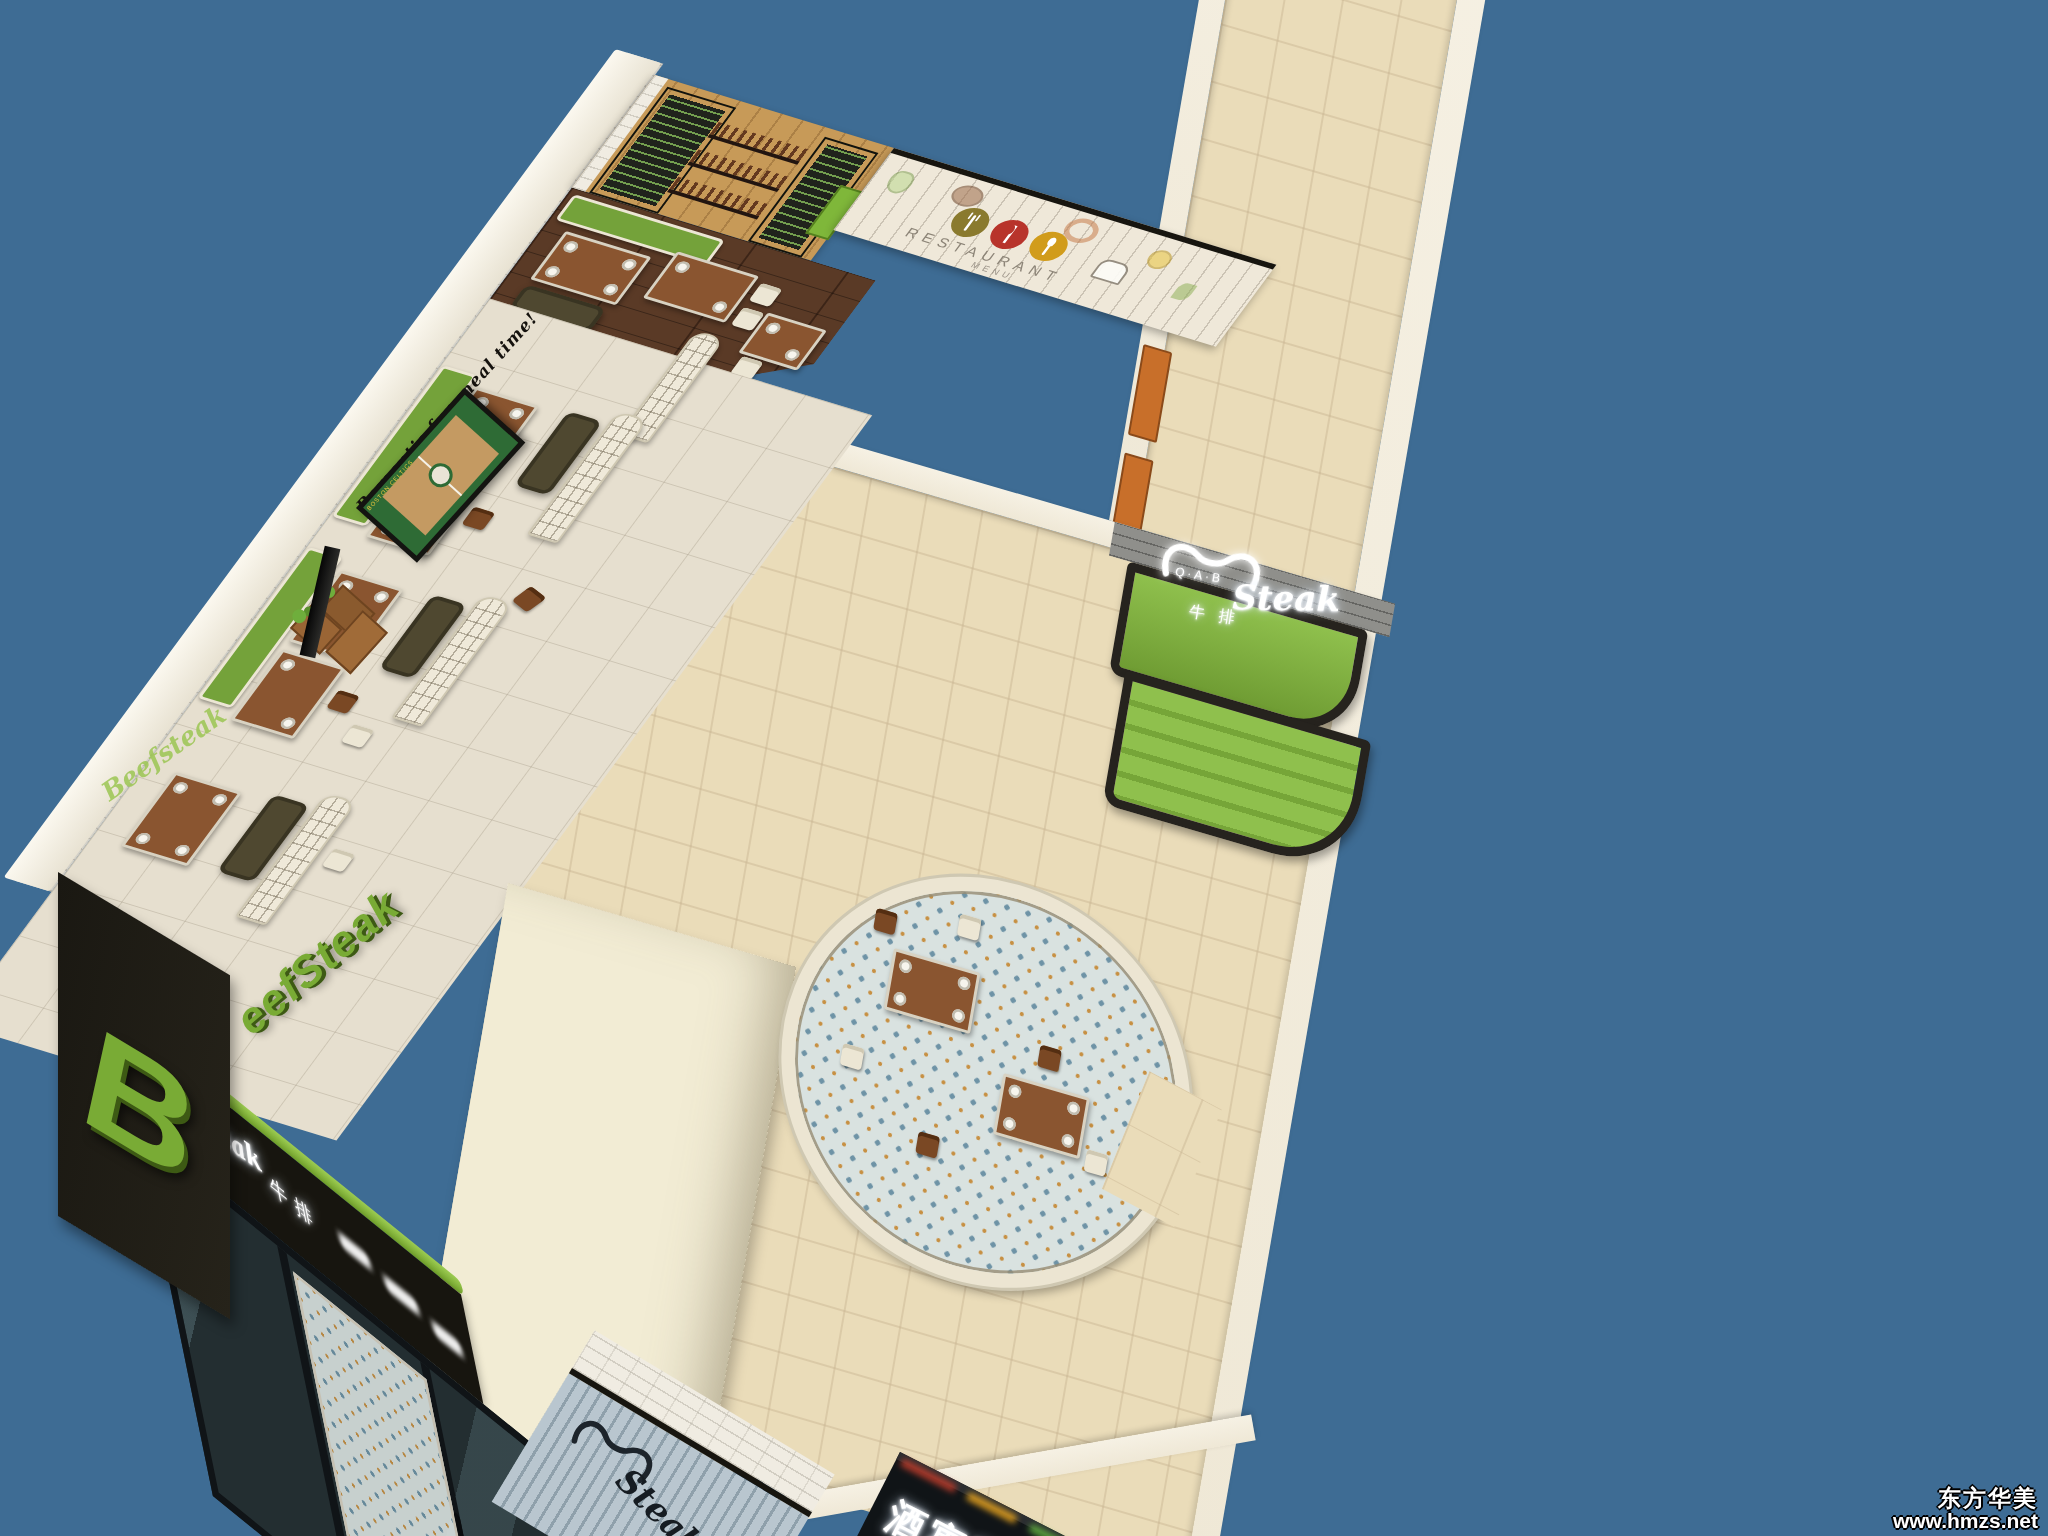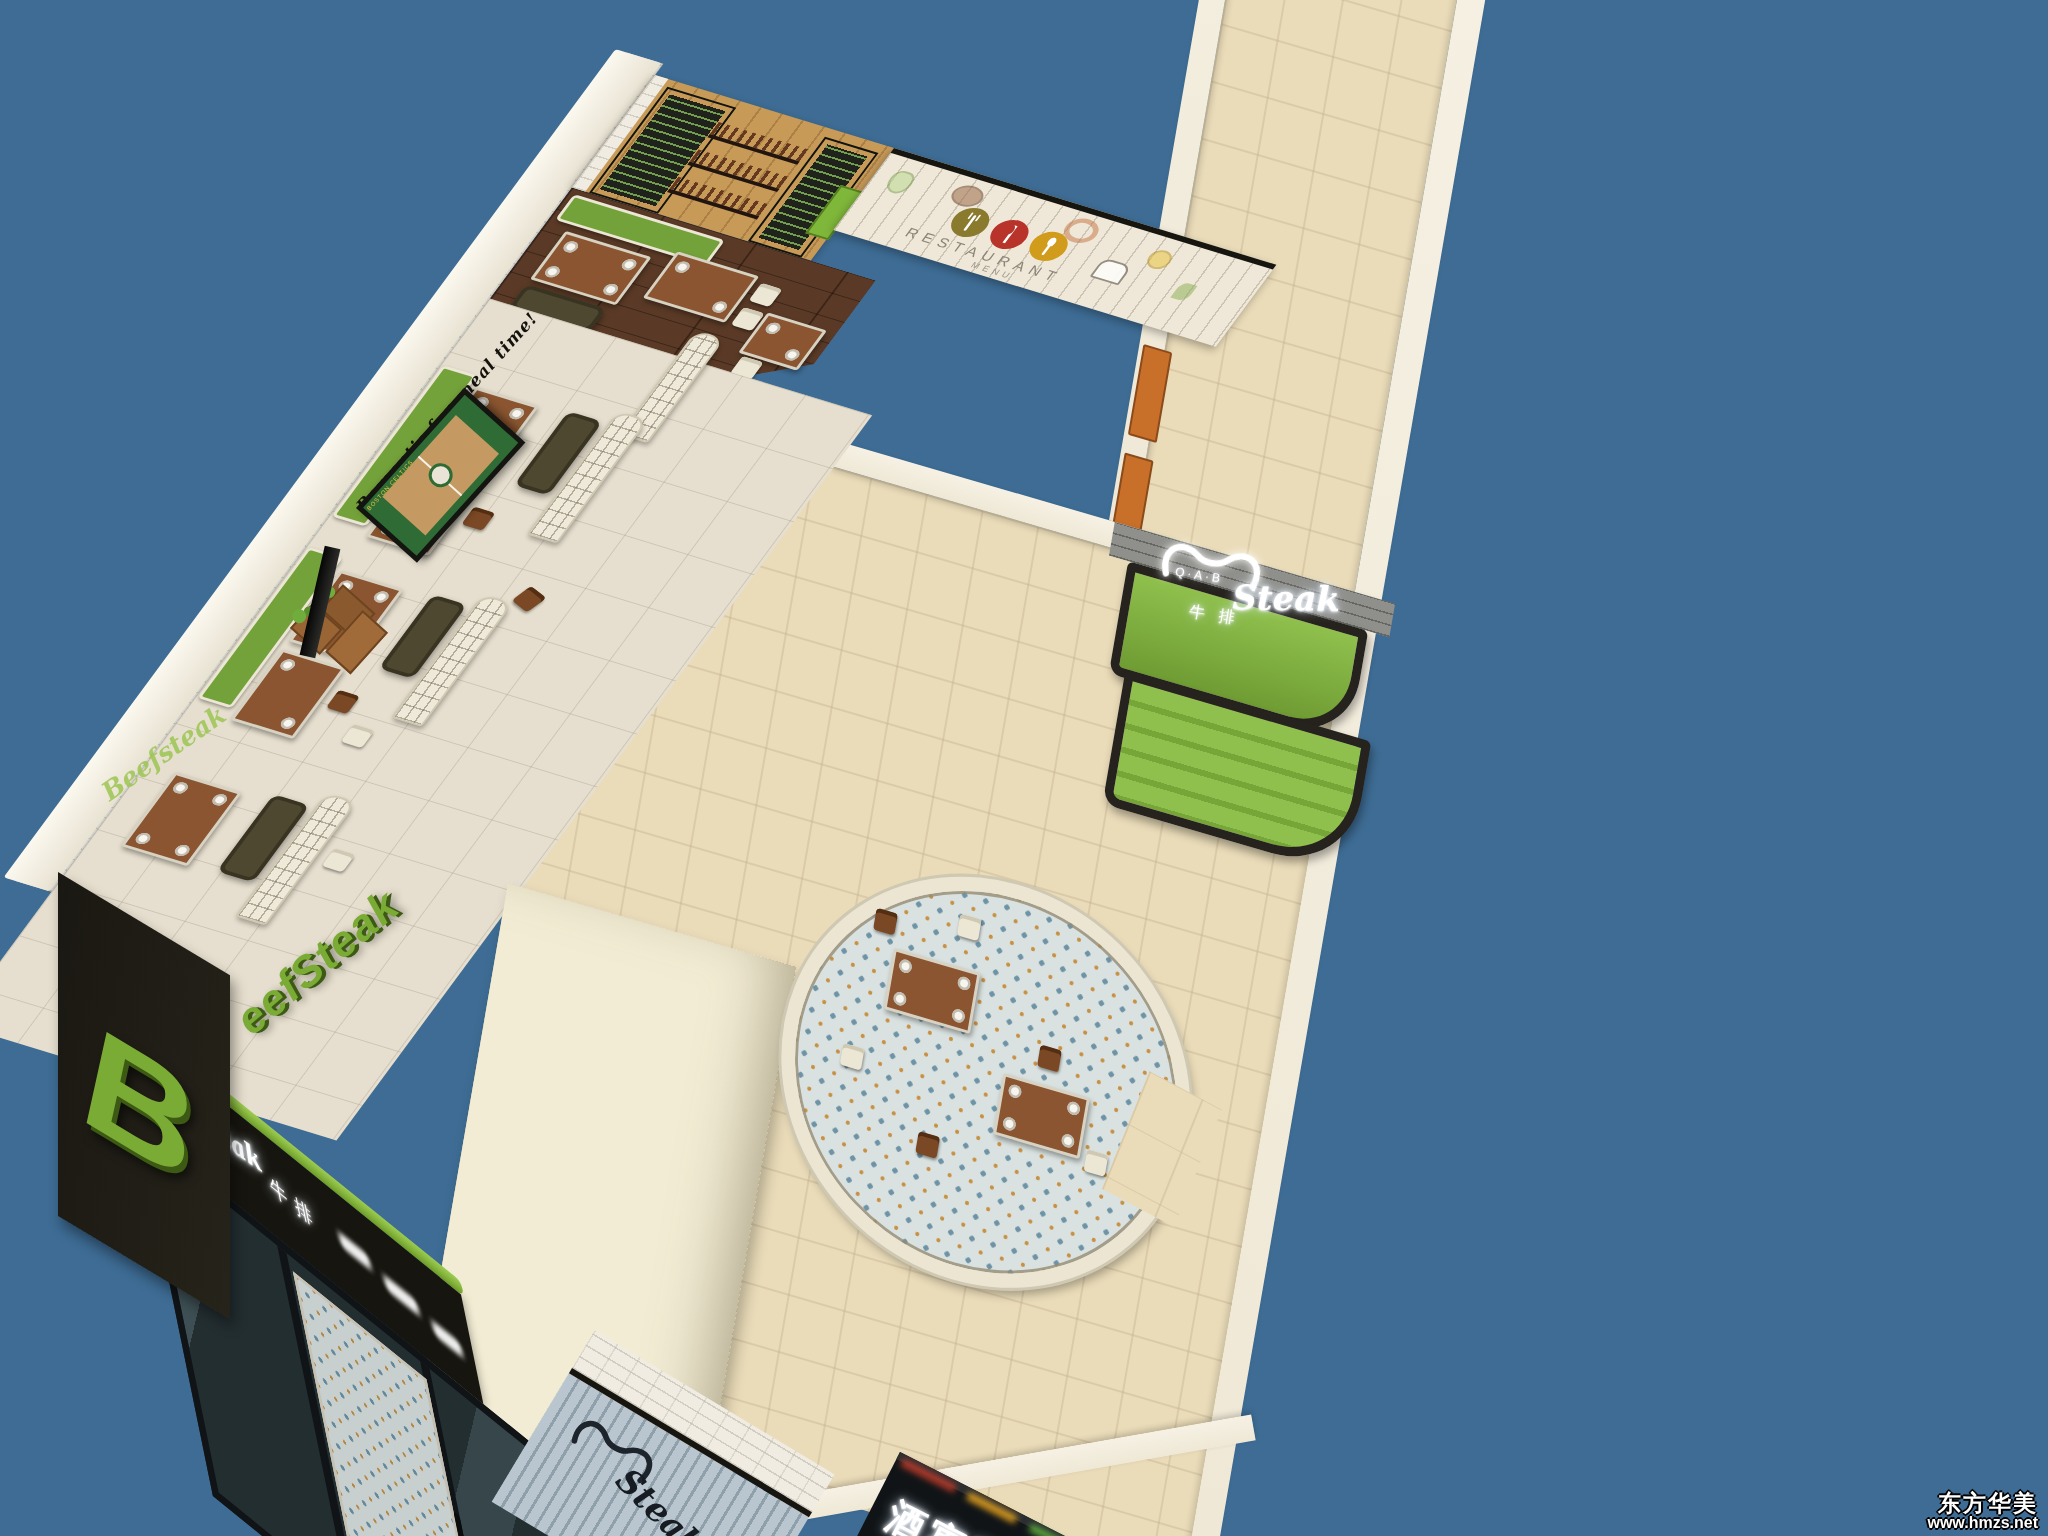--- a/index.html
+++ b/index.html
@@ -69,21 +69,21 @@
     repeating-linear-gradient(90deg,rgba(95,52,28,.95) 0 3.5px,transparent 3.5px 9px);
     border-bottom:4px solid #221510;}
   .glow{color:#fff;text-shadow:0 0 5px #fff,0 0 12px #d7e8ff,0 1px 2px rgba(255,255,255,.8);}
   .blob{position:absolute;background:#fff;border-radius:6px;filter:blur(3px);opacity:.92;}
   .doodle{position:absolute;border-radius:50%;opacity:.55;}
   .script{font-family:"DejaVu Serif",serif;font-style:italic;font-weight:bold;}
 
   #watermark{right:10px;bottom:4px;text-align:right;color:#fff;font-weight:bold;line-height:1.05;
     text-shadow:-2px 0 #000,2px 0 #000,0 -2px #000,0 2px #000,-1px -1px #000,1px 1px #000;margin-left:29px;}
   #watermark .l1{font-size:23px;letter-spacing:2px;}
-  #watermark .l2{font-size:16px;}
+  #watermark .l2{font-size:21px;}
 </style>
 </head>
 <body>
 
 <div id="canvas">
 
   <div id="rightside" class="tf">
 
     <div class="abs beige-floor" style="left:-560px;top:326px;width:816px;height:1000px;"></div>
 

